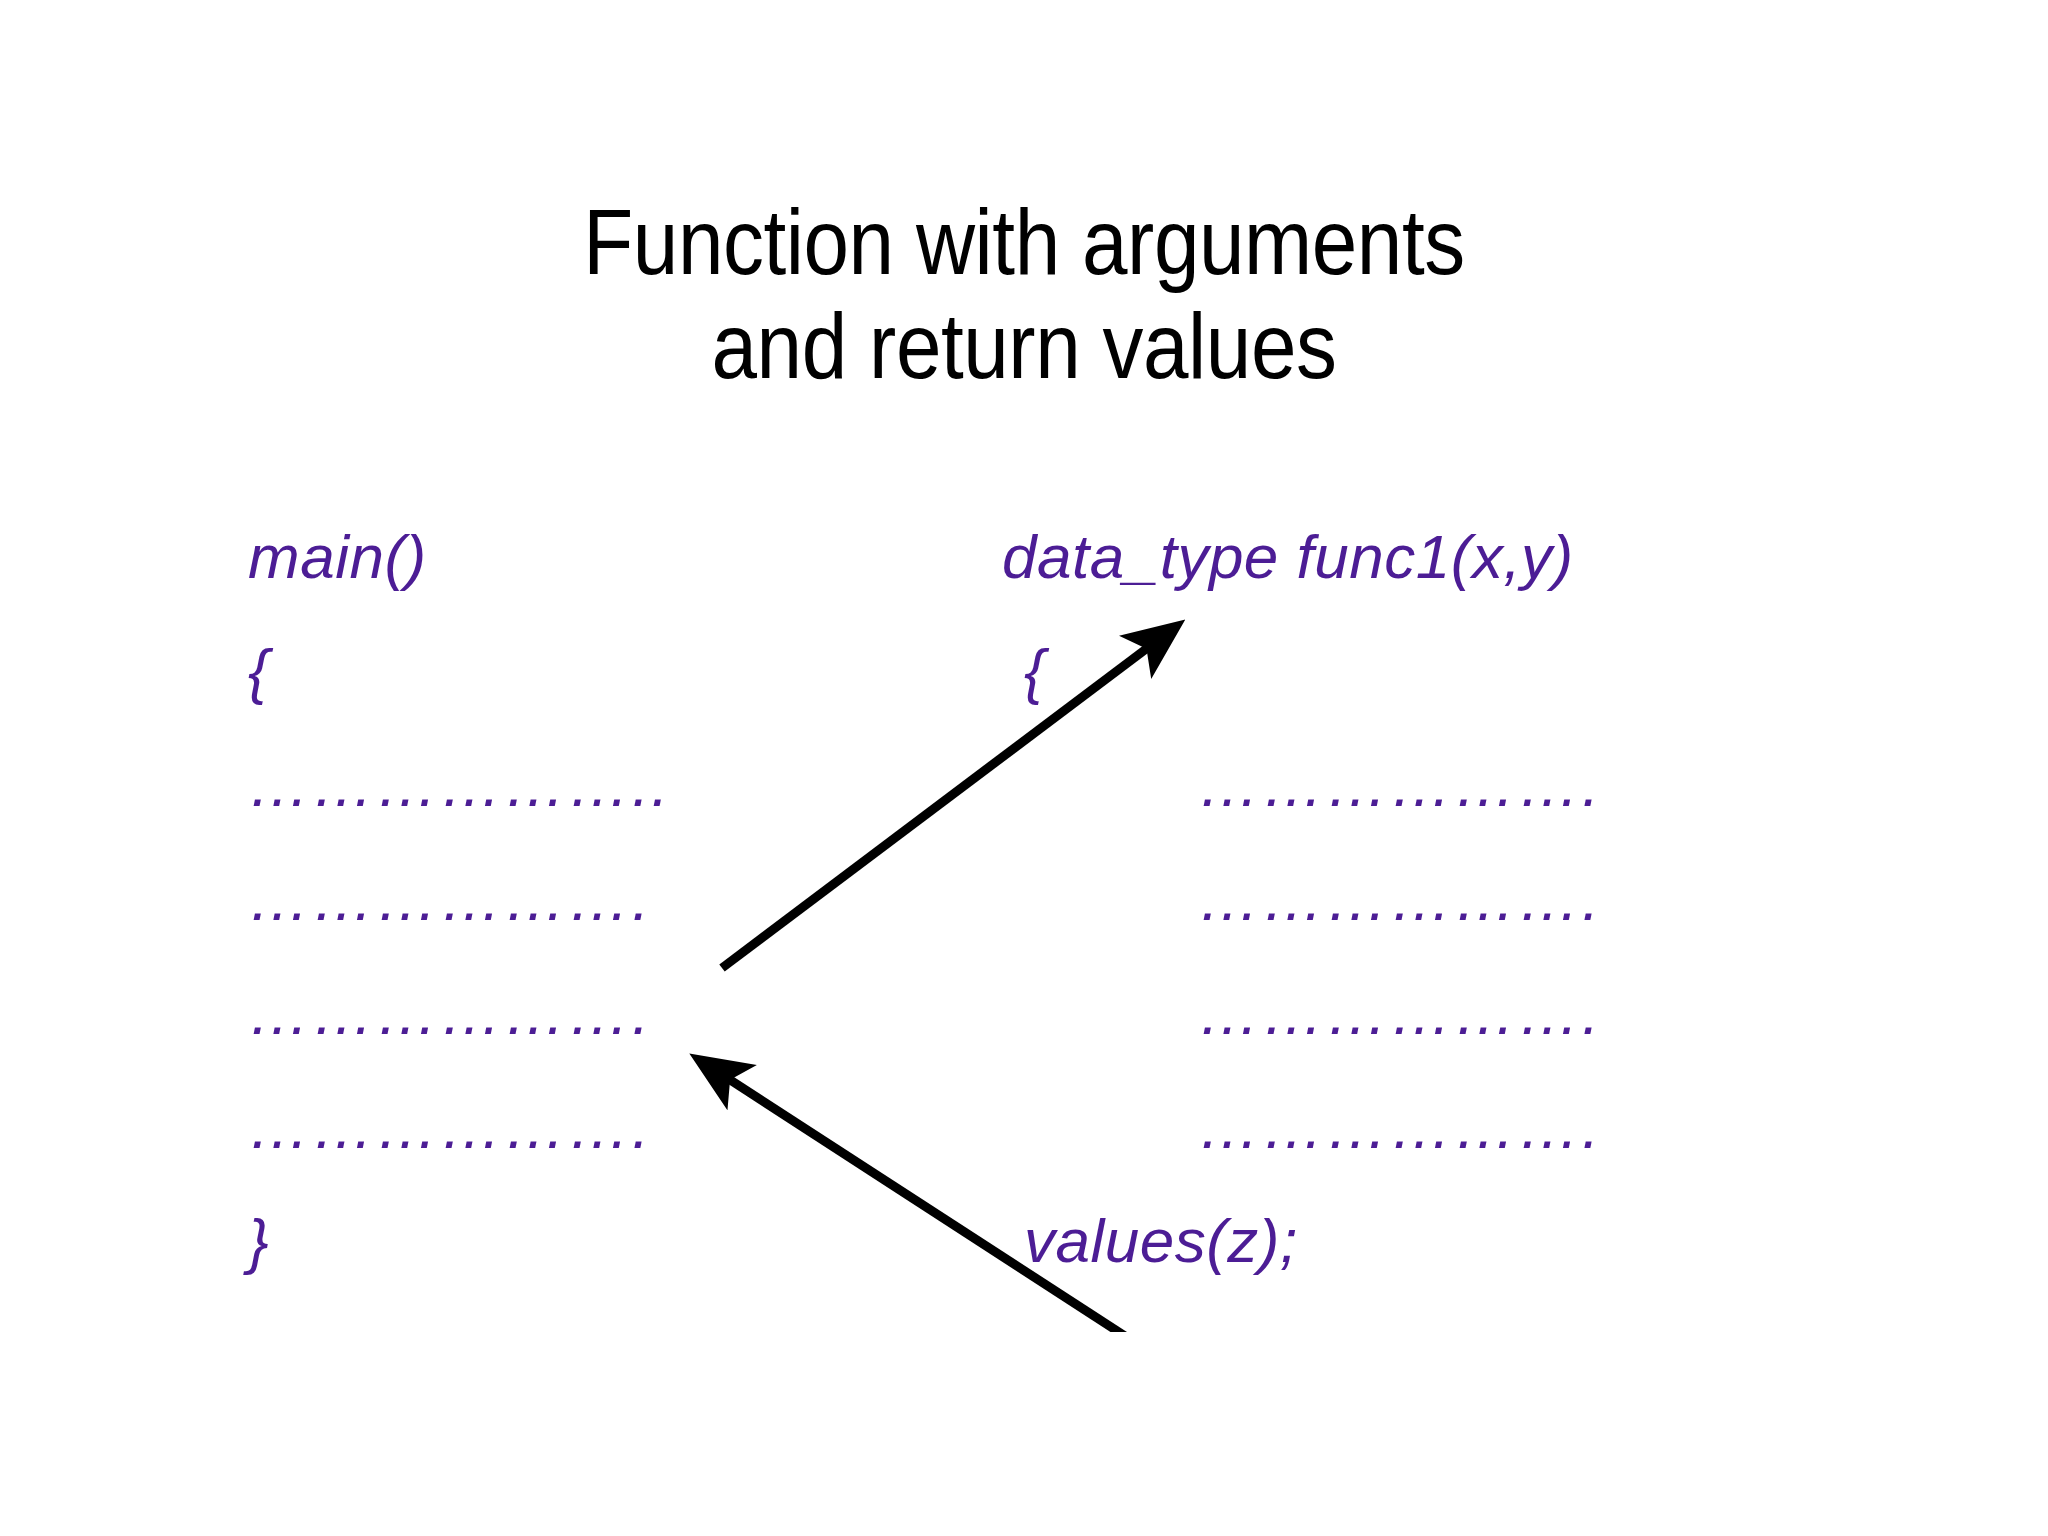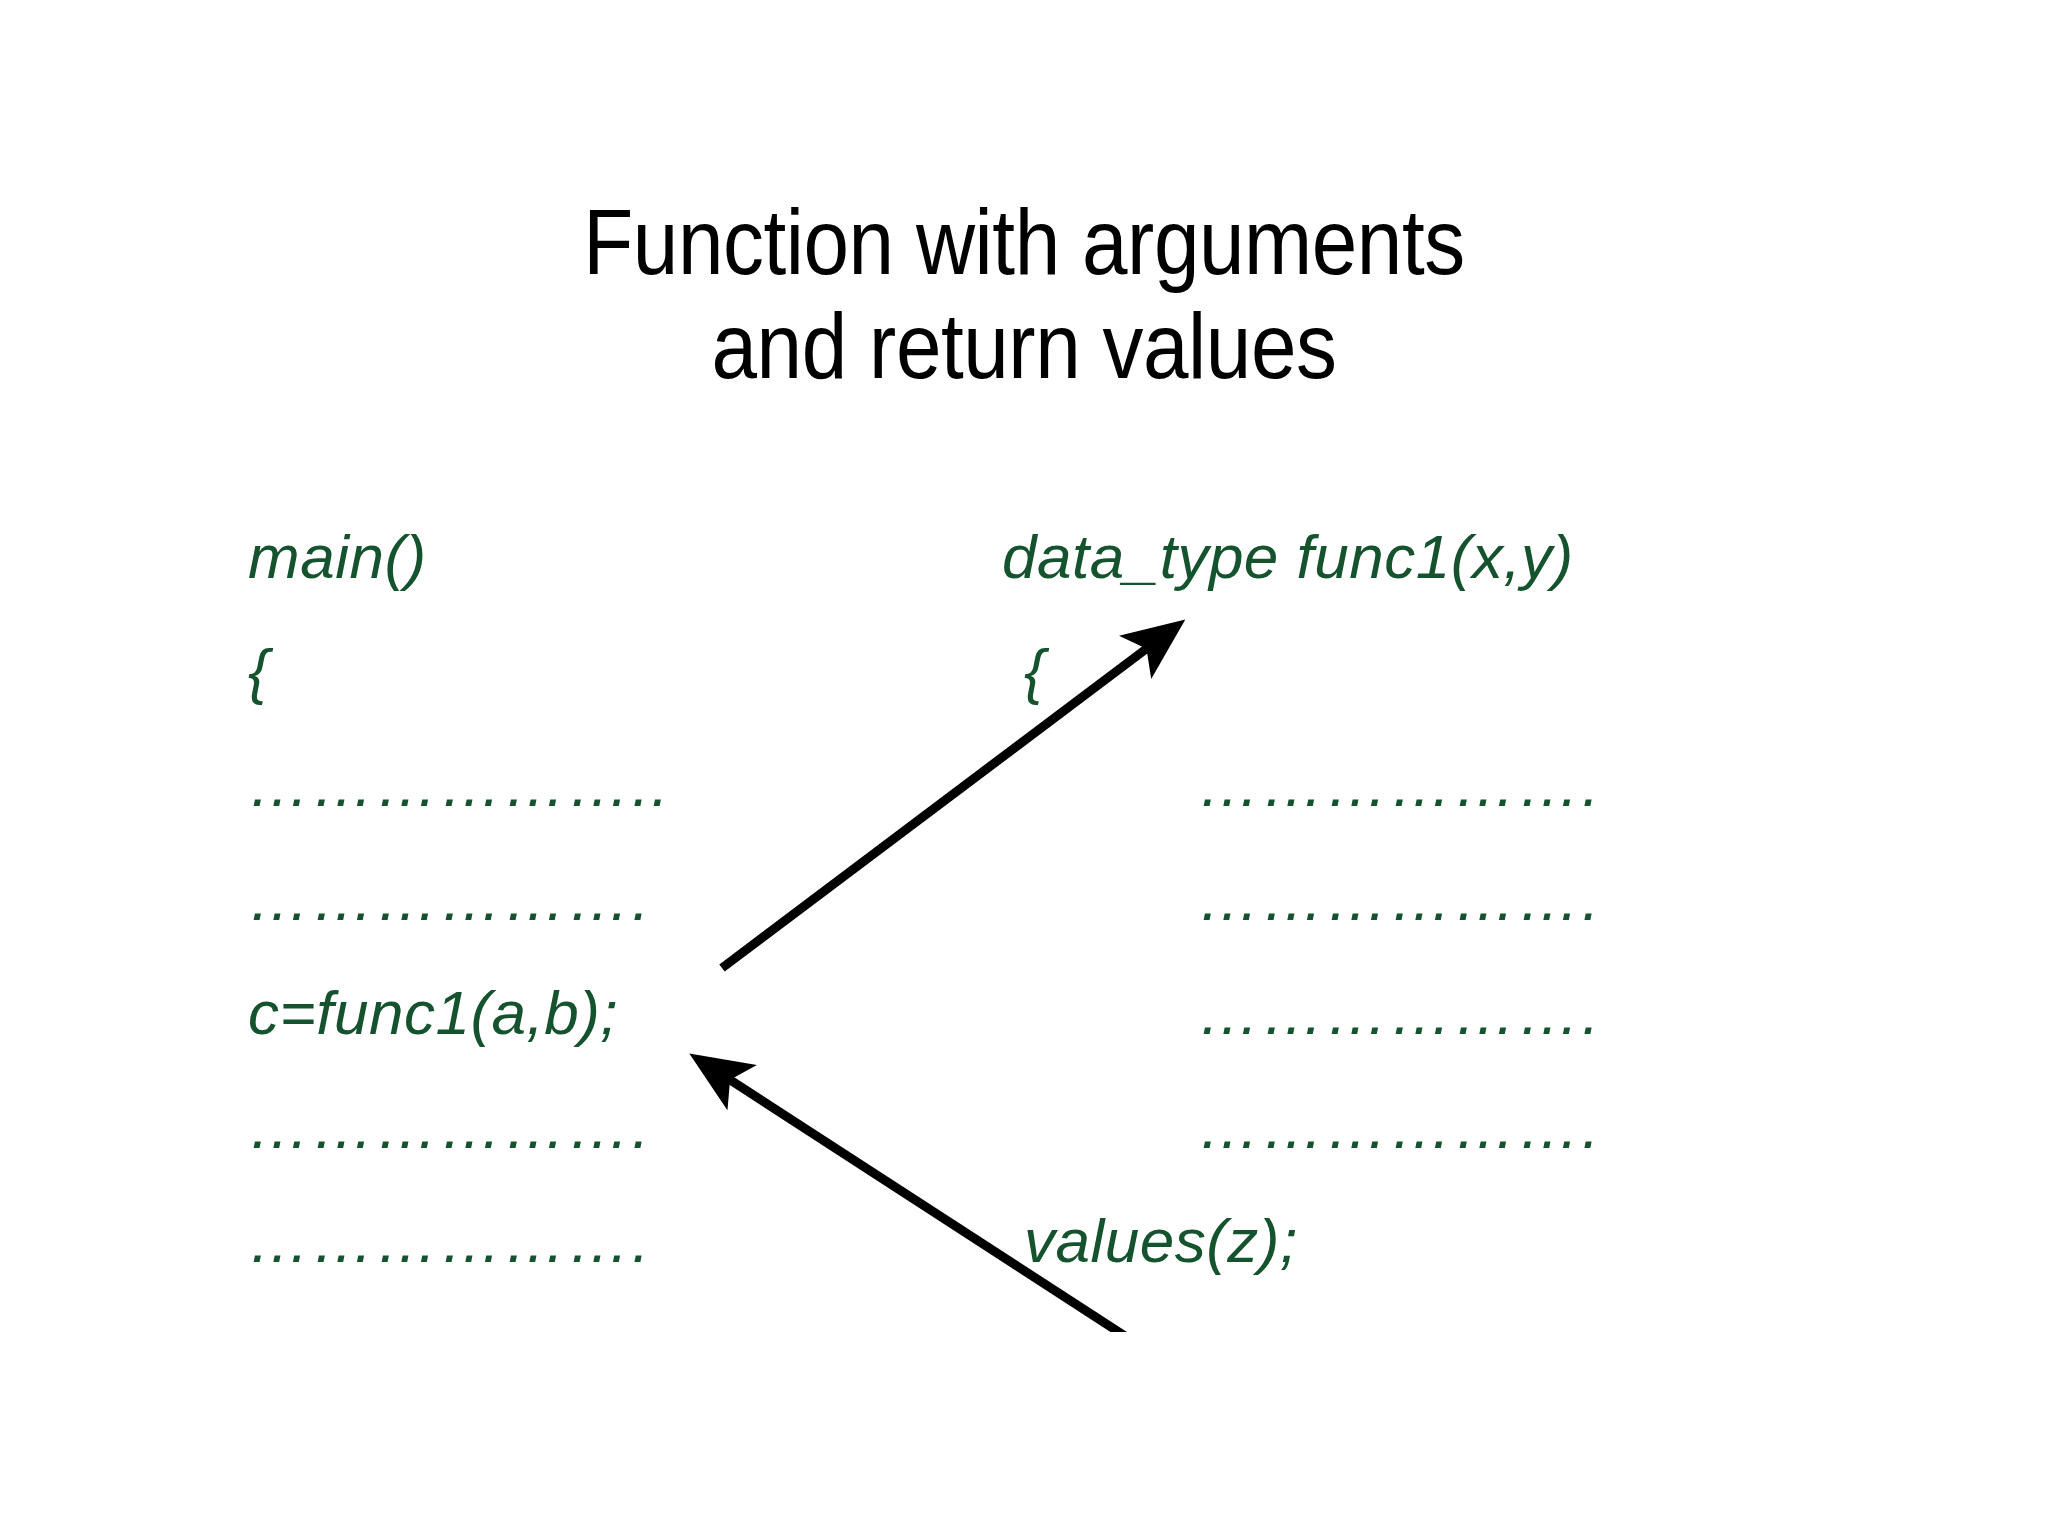--- a/index.html
+++ b/index.html
@@ -37,21 +37,21 @@
     white-space: nowrap;
   }
 
   
   .code-col {
     position: absolute;
     font-style: italic;
     font-weight: 400;
     font-family: "Liberation Sans", sans-serif;
     font-size: 62px;
-    color: #14532d;
+    color: #4c1d95;
     white-space: nowrap;
   }
   #left-col  { left: 248px; top: 500px; }
   #right-col { left: 990px; top: 500px; margin-left: 12px; }
 
   .code-line {
     height: 114px;
     line-height: 114px;
     white-space: nowrap;
     letter-spacing: 0.5px;
@@ -82,21 +82,20 @@
   <div id="title-block">
     <div class="title-line">Function with arguments</div>
     <div class="title-line">and return values</div>
   </div>
 
   <div id="left-col" class="code-col">
     <div class="code-line">main()</div>
     <div class="code-line">{</div>
     <div class="code-line dots">………………..</div>
     <div class="code-line dots">……………….</div>
-    <div class="code-line">c=func1(a,b);</div>
     <div class="code-line dots">……………….</div>
     <div class="code-line dots">……………….</div>
     <div class="code-line">}</div>
   </div>
 
   <div id="right-col" class="code-col">
     <div class="code-line">data_type func1(x,y)</div>
     <div class="code-line right-indent">{</div>
     <div class="code-line dots dots-indent">……………….</div>
     <div class="code-line dots dots-indent">……………….</div>

